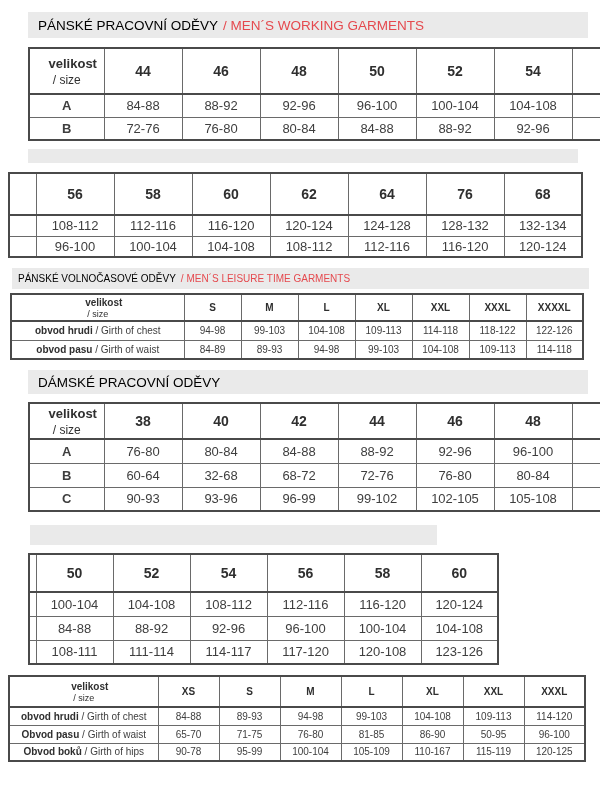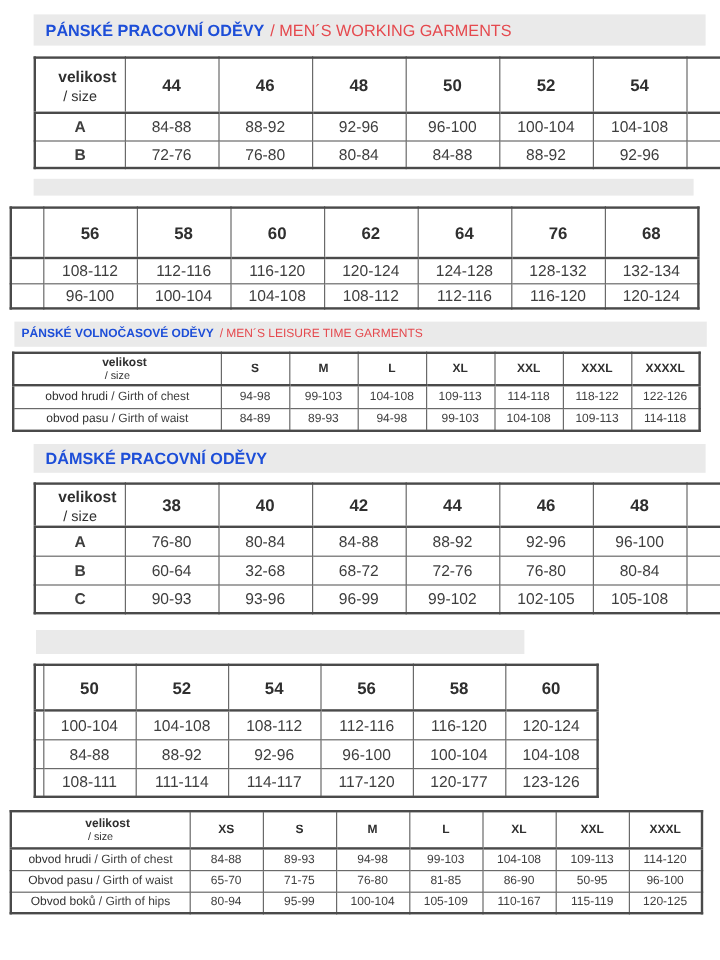--- a/index.html
+++ b/index.html
@@ -5,42 +5,42 @@
   html,body { margin:0; padding:0; background:#ffffff; }
   .page {
     position:relative; width:600px; height:800px; overflow:hidden;
     background:#ffffff; font-family:"Liberation Sans", sans-serif;
   }
   
   .hbar {
     position:absolute; background:#eaeaea; display:flex; align-items:center;
     white-space:nowrap; overflow:hidden;
   }
-  .hbar .cz { color:#1d4ed8; font-weight:700;text-align:right; }
+  .hbar .cz { color:#000000; font-weight:400;text-align:right; }
   .hbar .en { color:#e5494e; font-weight:400; margin-left:5px; }
   #h-mens   { left:28px; top:12px;  width:550px; height:26px; padding-left:10px; font-size:13.5px; }
   #h-leisure{ left:12px; top:268px; width:571px; height:21px; padding-left:6px;  font-size:10px; }
   #h-ladies { left:28px; top:370px; width:550px; height:24px; padding-left:10px; font-size:13.5px; }
   
   .gbar { position:absolute; background:#eaeaea; }
   #bar1 { left:28px; top:149px; width:550px; height:14px; }
   #bar2 { left:30px; top:525px; width:407px; height:20px; }
 
   
   table.sz { position:absolute; border-collapse:collapse; table-layout:fixed; background:#fff; border:2px solid #4a4a4a; }
   table.sz th, table.sz td {
     border:1px solid #6a6a6a; padding:0 2px; text-align:center; vertical-align:middle;
     color:#3e3e3e; overflow:hidden; white-space:nowrap;
   }
   table.sz thead th { border-bottom:2px solid #4a4a4a; }
   .vel-main { font-weight:700;margin-left:12px; }
   .vel-sub  { font-weight:400; }
   .row-label { font-weight:700; color:#2f2f2f; }
   .row-label-wide { font-weight:400; text-align:center; }
-  .row-label-wide b { font-weight:400; color:#2f2f2f; }
+  .row-label-wide b { font-weight:700; color:#2f2f2f; }
   .sliver { background:#fff; }
 
   
   #t-mens1 { left:28px; top:47px; width:621px; }
   #t-mens1 thead tr { height:46px; } #t-mens1 tbody tr { height:23px; }
   #t-mens1 thead th { font-size:14px; font-weight:700; color:#2f2f2f; }
   #t-mens1 td { font-size:13px; }
   #t-mens1 .vel-main { font-size:13px; } #t-mens1 .vel-sub { font-size:12px; }
 
   
@@ -351,21 +351,21 @@
           <td>96-100</td>
           <td>100-104</td>
           <td>104-108</td>
         </tr>
       <tr>
         <td class="sliver"></td>
       <td>108-111</td>
           <td>111-114</td>
           <td>114-117</td>
           <td>117-120</td>
-          <td>120-177</td>
+          <td>120-108</td>
           <td>123-126</td>
         </tr>
     </tbody>
   </table>
 
   <table class="sz" id="t-ladies3">
     <colgroup>
         <col style="width:149px">
         <col style="width:61px">
         <col style="width:61px">
@@ -415,21 +415,21 @@
           <td>81-85</td>
           <td>86-90</td>
           <td>50-95</td>
           <td>96-100</td>
         </tr>
       <tr>
         <td class="row-label-wide">
           <b>Obvod boků</b>
           <span>/ Girth of hips</span>
         </td>
-      <td>80-94</td>
+      <td>90-78</td>
           <td>95-99</td>
           <td>100-104</td>
           <td>105-109</td>
           <td>110-167</td>
           <td>115-119</td>
           <td>120-125</td>
         </tr>
     </tbody>
   </table>
 

